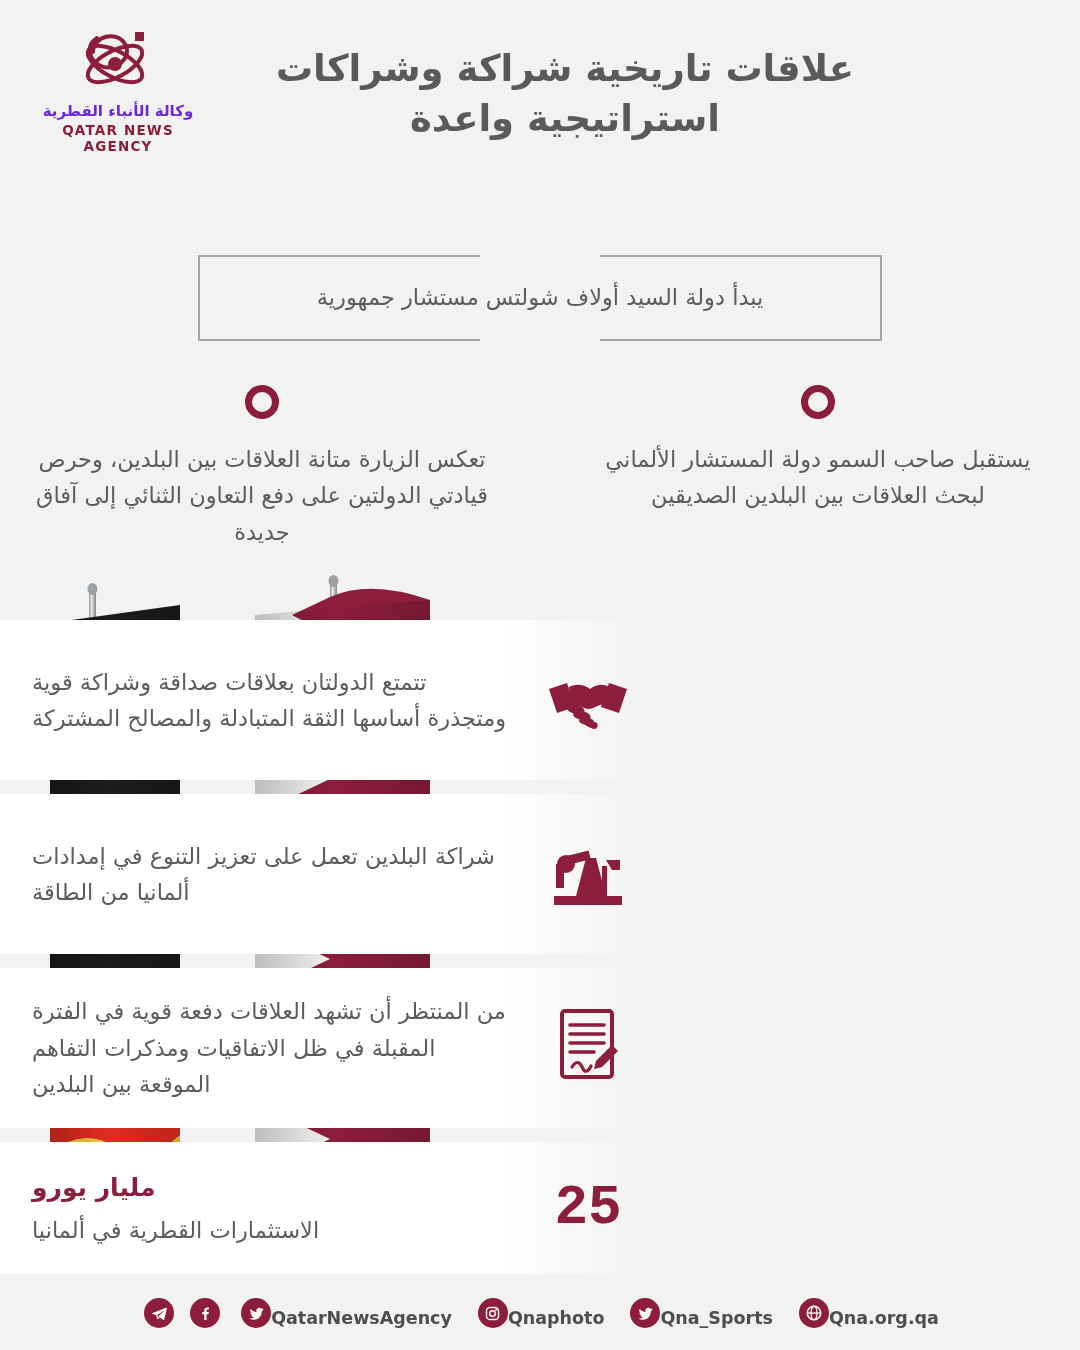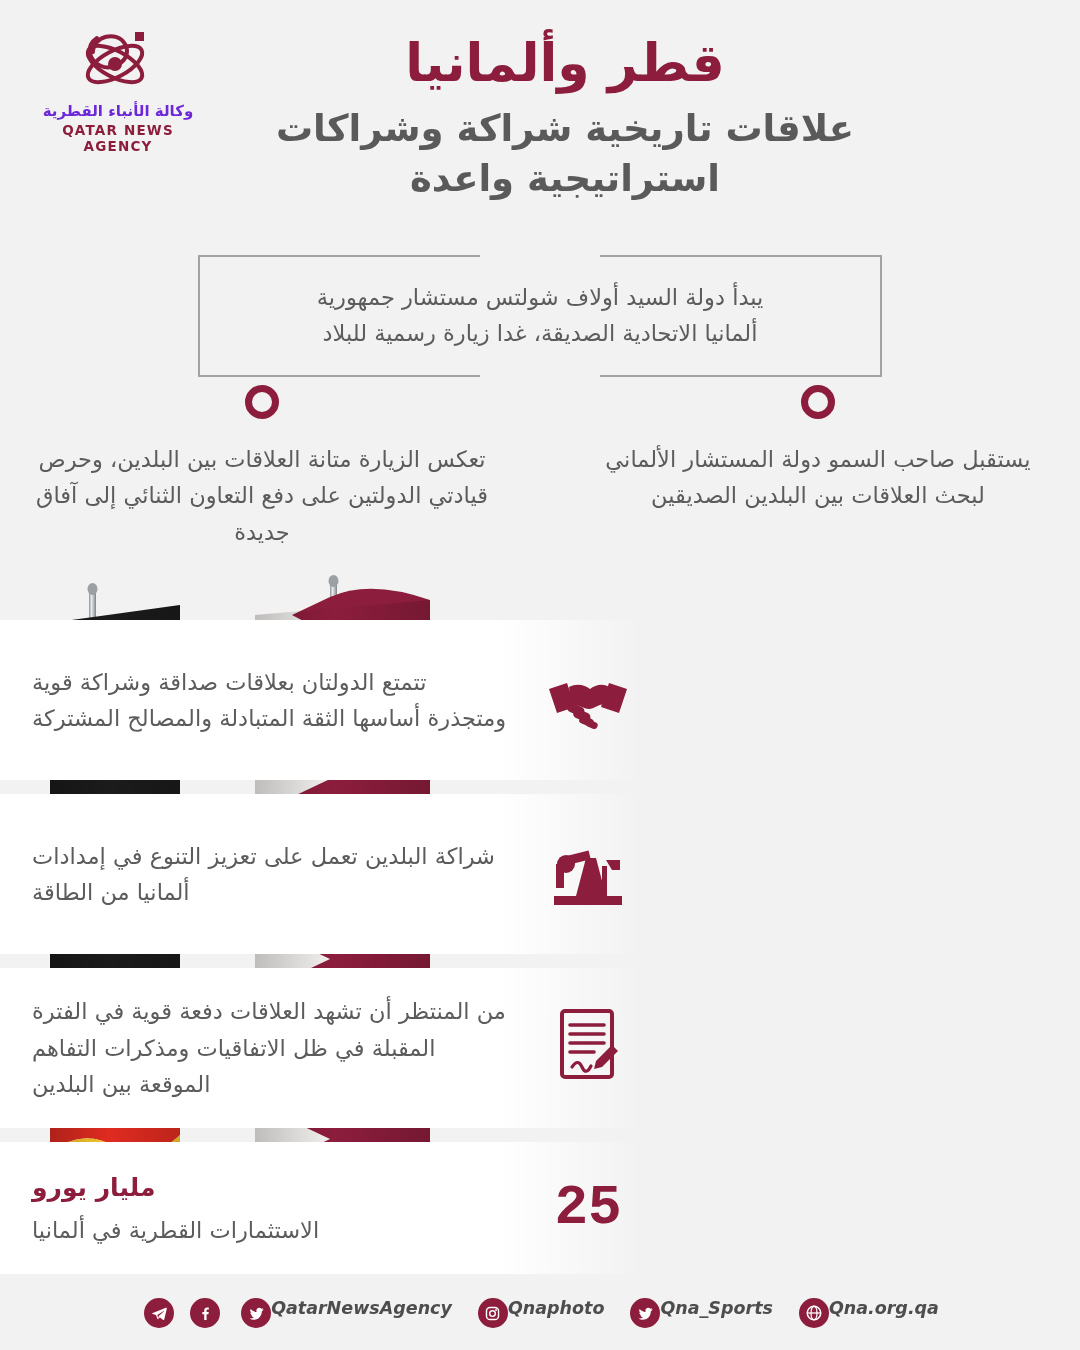--- a/index.html
+++ b/index.html
@@ -141,23 +141,22 @@
 
   
   .footer {
     position: absolute;
     bottom: 22px; left: 0; width: 100%;
     display: flex; flex-direction: row-reverse;
     align-items: center; justify-content: center;
     gap: 0px;
   }
   .social-item {
-    display: flex; flex-direction: row-reverse; align-items: flex-start;
+    display: flex; flex-direction: row-reverse; align-items: flex-end;
     margin: 0 9px;
-    font-style: italic;
   }
   .social-badge {
     width: 30px; height: 30px; border-radius: 50%;
     background: #8c1d3c;
     display: flex; align-items: center; justify-content: center;
     margin-left: 8px;
   }
   .social-badge svg { display: block; }
   .social-label {
     font-size: 17.5px; color: #4d4d4d; font-weight: bold;
@@ -178,32 +177,30 @@
         <ellipse cx="52" cy="38" rx="30" ry="13" transform="rotate(28 52 38)"></ellipse>
       </g>
       <circle cx="52" cy="38" r="7" fill="#8c1d3c"></circle>
       <rect x="72" y="6" width="9" height="9" fill="#8c1d3c"></rect>
     </svg>
     <div class="logo-ar">وكالة الأنباء القطرية</div>
     <div class="logo-en">QATAR NEWS AGENCY</div>
   </div>
 
   <div class="title-block">
-    <div class="main-title">قطر وألمانيا</div>
     <div class="sub-title">
       <div>علاقات تاريخية شراكة وشراكات</div>
       <div>استراتيجية واعدة</div>
     </div>
   </div>
 
   <div class="intro-box">
     <div class="cut-top"></div>
     <div class="cut-bottom"></div>
     <div class="intro-text">يبدأ دولة السيد أولاف شولتس مستشار جمهورية</div>
-    <div class="intro-text">ألمانيا الاتحادية الصديقة، غدا زيارة رسمية  للبلاد</div>
   </div>
 
   <div class="bullets">
     <div class="bullet-col">
       <div class="bullet-dot"></div>
       <div class="bullet-text">يستقبل صاحب السمو دولة المستشار الألماني لبحث العلاقات بين البلدين الصديقين</div>
     </div>
     <div class="bullet-col">
       <div class="bullet-dot"></div>
       <div class="bullet-text">تعكس الزيارة متانة العلاقات بين البلدين، وحرص قيادتي الدولتين على دفع التعاون الثنائي إلى آفاق جديدة</div>

